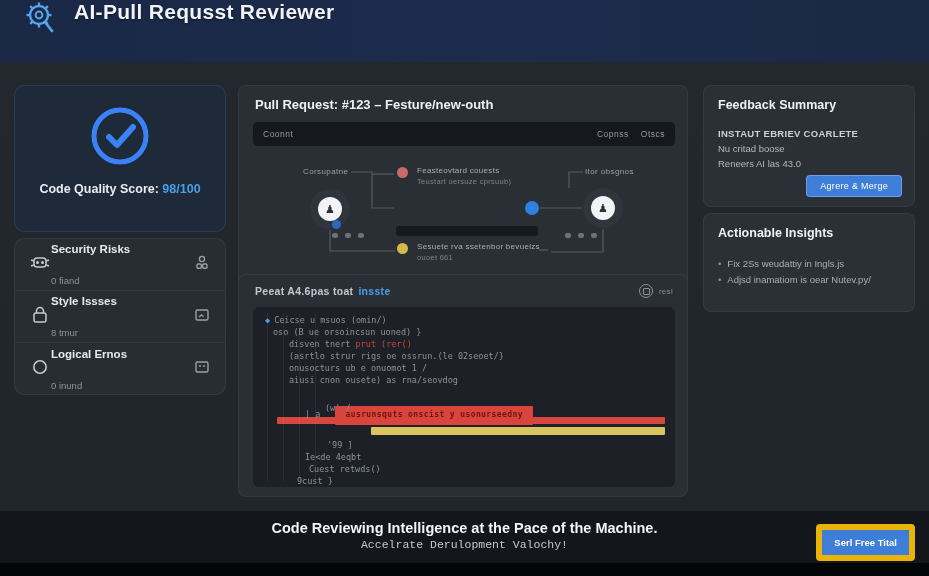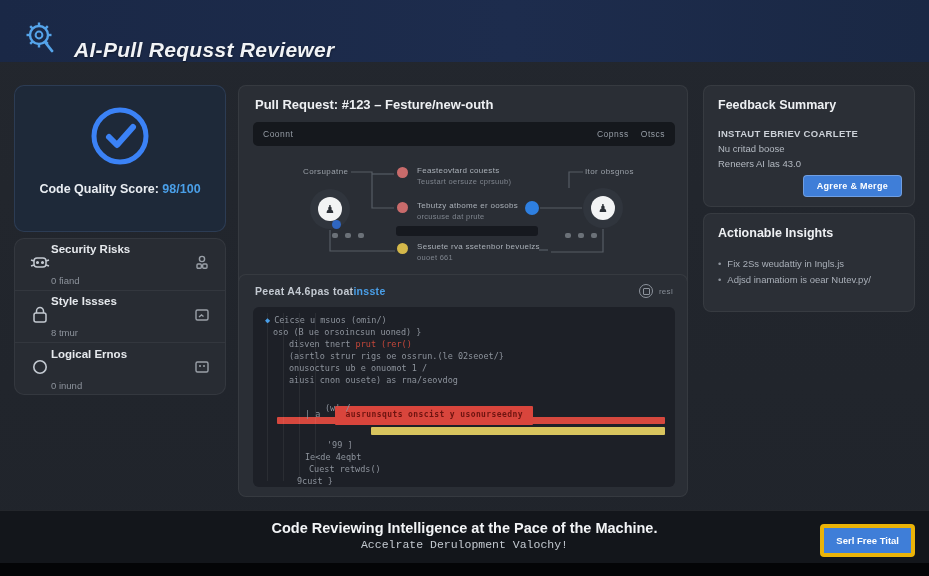--- a/index.html
+++ b/index.html
@@ -6,21 +6,21 @@
   html,body { background:#000; }
   .page {
     position:relative; width:929px; height:576px; overflow:hidden;
     background:linear-gradient(180deg,#23272e 0%,#20242b 100%);
     font-family:"Liberation Sans", sans-serif;
   }
   
   .header {
     position:absolute; top:0; left:0; width:929px; height:62px;
     background:linear-gradient(90deg,#1a2846 0%,#1d2c4d 55%,#1a2844 100%);
-    display:flex; align-items:flex-end; gap:14px; padding-left:22px;font-style:italic;
+    display:flex; align-items:flex-start; gap:14px; padding-left:22px;
   }
   .header .title { font-size:21px; font-weight:bold; color:#f1f3f6; letter-spacing:.3px; text-shadow:0 1px 2px rgba(0,0,0,.5); }
   
   .card { position:absolute; border-radius:10px; background:#2a2e35; border:1px solid rgba(255,255,255,.06); }
   
   .score-card { left:14px; top:85px; width:212px; height:147px; background:#1e2939; border:1px solid rgba(110,150,210,.18); }
   .check-wrap { display:flex; justify-content:center; margin-top:18px; }
   .score-line { text-align:center; margin-top:14px; font-size:12.5px; font-weight:bold; color:#e9edf2; }
   .score-line .val { color:#4a9fe8; }
   
@@ -46,49 +46,49 @@
   .diag-label { position:absolute; font-size:8px; color:#9aa0a8; letter-spacing:.4px; white-space:nowrap; }
   .bullet { position:absolute; display:flex; gap:9px; }
   .bullet .bdot { width:11px; height:11px; border-radius:50%; margin-top:1px; flex:none; }
   .bullet .bl1 { font-size:8px; color:#aab0b8; letter-spacing:.3px; white-space:nowrap; }
   .bullet .bl2 { font-size:7.5px; color:#7e848d; letter-spacing:.3px; margin-top:2px; white-space:nowrap; }
   .mini-bar { position:absolute; left:157px; top:64px; width:142px; height:10px; background:#16191f; border-radius:3px; }
   .big-blue-dot { position:absolute; left:286px; top:39px; width:14px; height:14px; border-radius:50%; background:#2e7fe0; }
   
   .code-card { left:238px; top:274px; width:450px; height:223px; border-radius:8px; }
   .code-head { position:absolute; left:16px; top:9px; right:14px; display:flex; align-items:center; font-size:10.5px; color:#c3c9d1; font-weight:bold; letter-spacing:.3px; }
-  .code-head .lnk { color:#4a9fe8; font-weight:bold; }
+  .code-head .lnk { color:#4a9fe8; margin-left:5px; font-weight:bold; }
   .code-head .spacer { flex:1; }
   .badge-circ { width:14px; height:14px; border-radius:50%; border:1.4px solid #8d939c; margin-right:6px; position:relative; }
   .badge-circ:after { content:""; position:absolute; left:3px; top:3px; width:5px; height:5px; border:1px solid #8d939c; border-radius:1px; }
   .code-badge-text { font-size:8px; color:#868d96; font-weight:normal; }
   .code-block { position:absolute; left:14px; top:32px; width:422px; height:180px; background:#1d2027; border-radius:6px;
     font-family:"DejaVu Sans Mono", monospace; font-size:8.5px; color:#8d939c; padding:7px 8px; overflow:hidden; position:absolute; }
   .guides { position:absolute; top:6px; bottom:6px; width:1px; background:rgba(255,255,255,.06); }
   .cline { height:12px; line-height:12px; white-space:nowrap; position:relative; }
   .cline .red { color:#c4473a; }
   .deco { color:#4a9fe8; margin-right:4px; }
   .redbox { display:inline-block; background:#d9453c; color:#6e1410; font-weight:bold; padding:1px 10px 2px 10px; margin-left:10px; border-radius:1px; font-size:8px; letter-spacing:.4px;margin-top:20px; }
   .bar-red { height:7px; background:#d6483e; border-radius:1px; margin:3px 2px 3px 16px; }
   .bar-yellow { height:8px; background:#d8c45e; border-radius:1px; margin:3px 2px 4px 110px; }
   
   .feedback-card { left:703px; top:85px; width:212px; height:122px; border-radius:8px; background:#2b2f36; }
   .panel-title { position:absolute; left:14px; top:12px; font-size:12.5px; font-weight:bold; color:#eef0f3; }
   .fb-lines { position:absolute; left:14px; top:40px; font-size:9.5px; color:#b4bac2; line-height:15px; }
   .fb-lines .fb1 { color:#ccd1d8; font-weight:bold; letter-spacing:.3px; }
   .fb-btn { position:absolute; right:12px; bottom:9px; background:#3f7ed8; border:1px solid rgba(255,255,255,.25);
-    color:#fff; font-size:9px; font-weight:bold; padding:5px 13px; border-radius:4px; letter-spacing:.3px; cursor:pointer; }
+    color:#fff; font-size:9px; font-weight:normal; padding:5px 13px; border-radius:4px; letter-spacing:.3px; cursor:pointer; }
   .insights-card { left:703px; top:213px; width:212px; height:99px; border-radius:8px; background:#2b2f36; }
   .ins-list { position:absolute; left:14px; top:42px; font-size:9.5px; color:#a9afb8; line-height:16px; }
   .ins-list .bu { margin-right:6px; color:#8d939c; }
   
   .footer { position:absolute; left:0; top:510px; width:929px; height:53px; background:#13161b; border-top:1px solid rgba(255,255,255,.07); }
   .footer-heading { text-align:center; margin-top:9px; font-size:14.5px; font-weight:bold; color:#f2f4f6; }
   .footer-sub { text-align:center; margin-top:2px; font-size:11.5px; color:#c3c9d0;font-family:Liberation Mono, monospace; }
-  .footer-btn { position:absolute; right:14px; top:13px; background:#3f7ed8; border:4px solid #eab308; color:#fff;
+  .footer-btn { position:absolute; right:14px; top:13px; background:#3f7ed8; border:6px solid #eab308; color:#fff;
     font-size:9.5px; font-weight:bold; padding:7px 12px; border-radius:4px; cursor:pointer; }
   .bottom-strip { position:absolute; left:0; top:563px; width:929px; height:13px; background:#040507; }
 </style>
 </head>
 <body>
 
 <div class="page">
 
   <div class="header">
     <span>
@@ -232,27 +232,20 @@
           <i></i>
         </div>
 
       <div class="bullet" style="left:158px; top:4px;">
         <span class="bdot" style="background:#c96b6b;"></span>
         <span>
           <div class="bl1">Feasteovtard couests</div>
           <div class="bl2">Teustart oersuze cprsuub)</div>
         </span>
       </div>
-      <div class="bullet" style="left:158px; top:39px;">
-        <span class="bdot" style="background:#c96b6b;"></span>
-        <span>
-          <div class="bl1">Tebutzy atbome er oosobs</div>
-          <div class="bl2">orcususe dat prute</div>
-        </span>
-      </div>
       <div class="mini-bar"></div>
       <div class="big-blue-dot"></div>
       <div class="bullet" style="left:158px; top:80px;">
         <span class="bdot" style="background:#d4b84a;"></span>
         <span>
           <div class="bl1">Sesuete rva ssetenbor bevuelzs</div>
           <div class="bl2">ouoet 661</div>
         </span>
       </div>
     </div>

